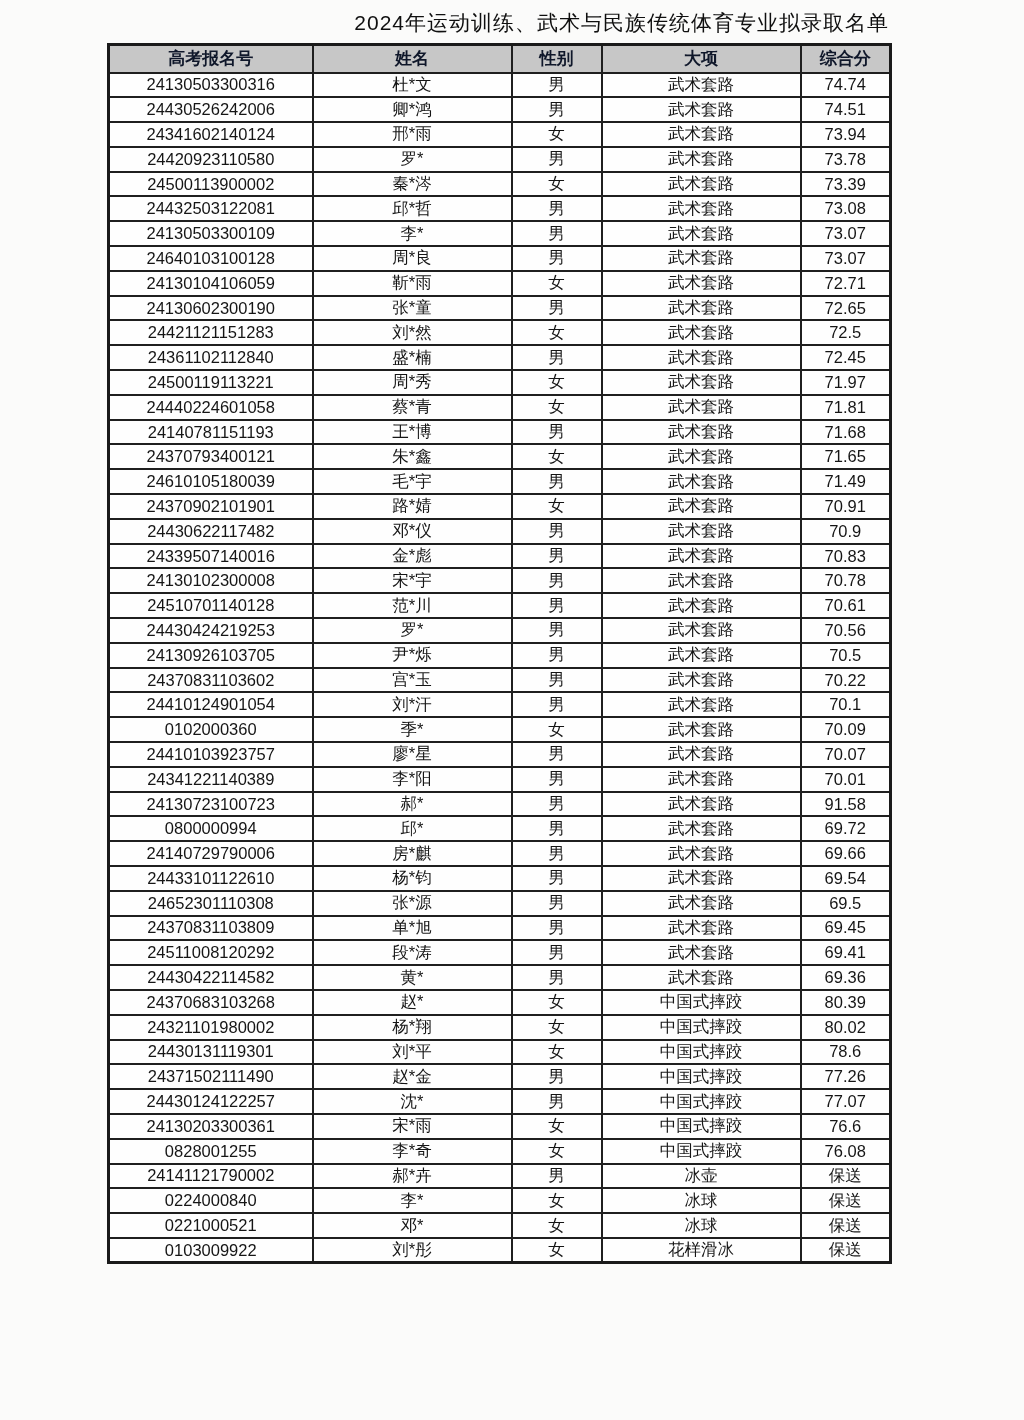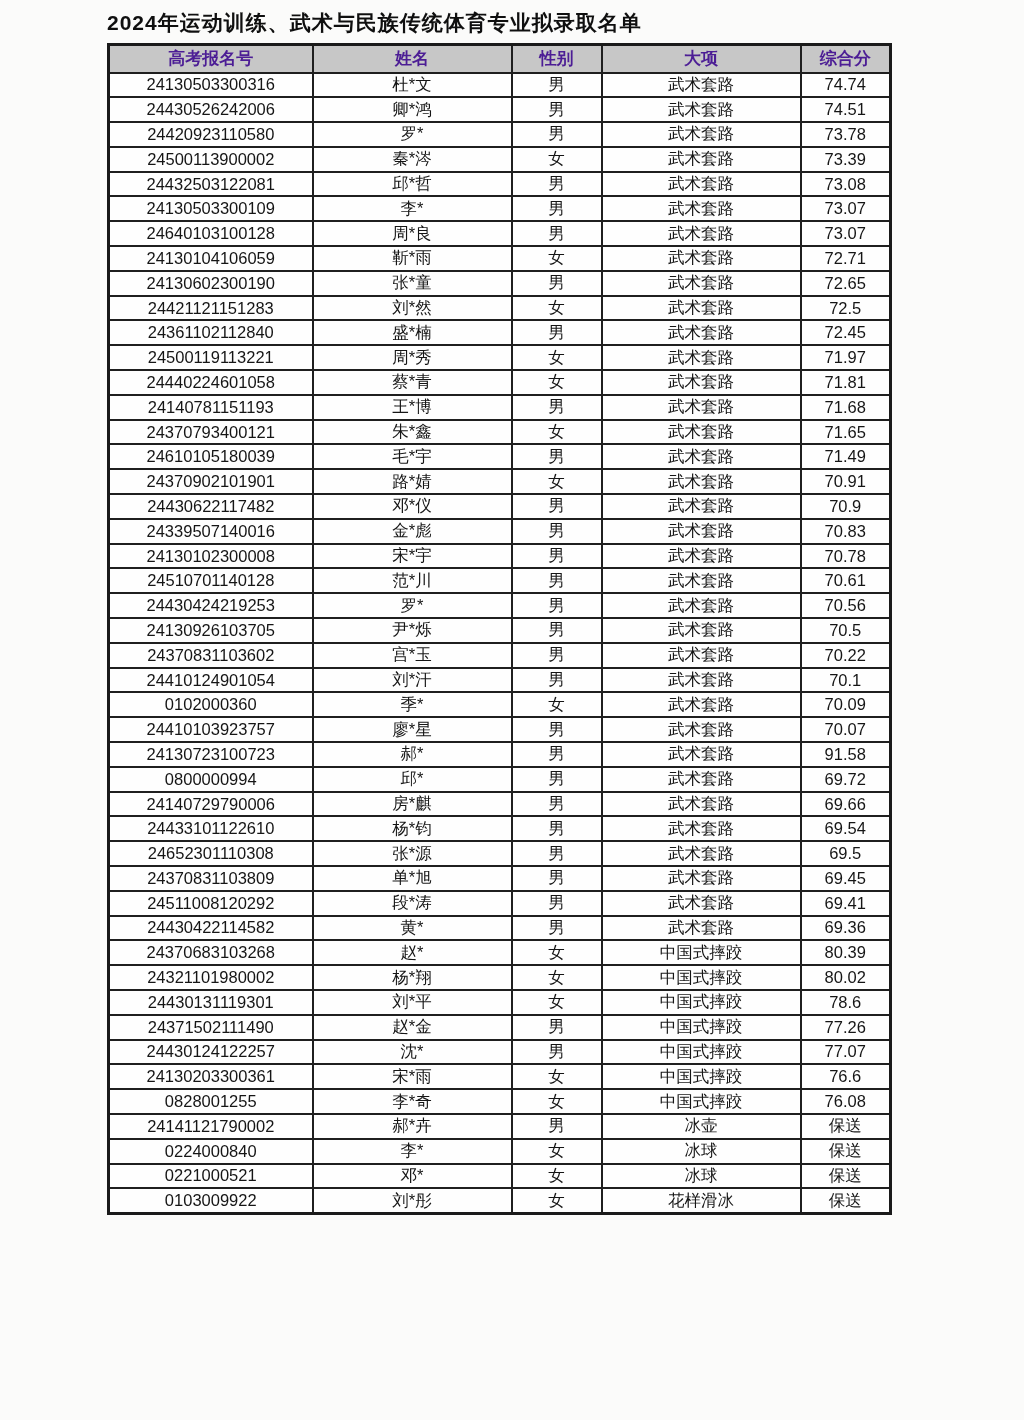--- a/index.html
+++ b/index.html
@@ -10,23 +10,23 @@
     font-family: "Liberation Sans", sans-serif;
     color: #141414;
     position: relative;
     overflow: hidden;
   }
   .page-title {
     position: absolute;
     top: 9px;
     left: 107px;
     width: 782px;
-    text-align: left;
+    text-align: right;
     font-size: 21px;
-    font-weight: bold;
+    font-weight: normal;
     letter-spacing: 1px;
     color: #0f0f0f;
   }
   table.roster {
     position: absolute;
     top: 43px;
     left: 107px;
     width: 782px;
     border-collapse: collapse;
     table-layout: fixed;
@@ -40,21 +40,21 @@
     padding: 0;
     overflow: hidden;
     white-space: nowrap;
     box-sizing: border-box;
   }
   table.roster th {
     height: 28px;
     background: #c7c7c7;
     font-size: 17px;
     font-weight: bold;
-    color: #4c1d95;
+    color: #0f172a;
   }
   table.roster td {
     height: 24.8px;
     font-size: 16.5px;
     background: #fefefe;
     color: #151515;
   }
   col.c-id     { width: 204px; }
   col.c-name   { width: 199px; }
   col.c-gender { width: 90px;  }
@@ -93,20 +93,27 @@
           <td>74.74</td>
         </tr>
         <tr>
           <td>24430526242006</td>
           <td>卿*鸿</td>
           <td>男</td>
           <td>武术套路</td>
           <td>74.51</td>
         </tr>
         <tr>
+          <td>24341602140124</td>
+          <td>邢*雨</td>
+          <td>女</td>
+          <td>武术套路</td>
+          <td>73.94</td>
+        </tr>
+        <tr>
           <td>24420923110580</td>
           <td>罗*</td>
           <td>男</td>
           <td>武术套路</td>
           <td>73.78</td>
         </tr>
         <tr>
           <td>24500113900002</td>
           <td>秦*涔</td>
           <td>女</td>
@@ -266,20 +273,27 @@
           <td>女</td>
           <td>武术套路</td>
           <td>70.09</td>
         </tr>
         <tr>
           <td>24410103923757</td>
           <td>廖*星</td>
           <td>男</td>
           <td>武术套路</td>
           <td>70.07</td>
+        </tr>
+        <tr>
+          <td>24341221140389</td>
+          <td>李*阳</td>
+          <td>男</td>
+          <td>武术套路</td>
+          <td>70.01</td>
         </tr>
         <tr>
           <td>24130723100723</td>
           <td>郝*</td>
           <td>男</td>
           <td>武术套路</td>
           <td>91.58</td>
         </tr>
         <tr>
           <td>0800000994</td>

